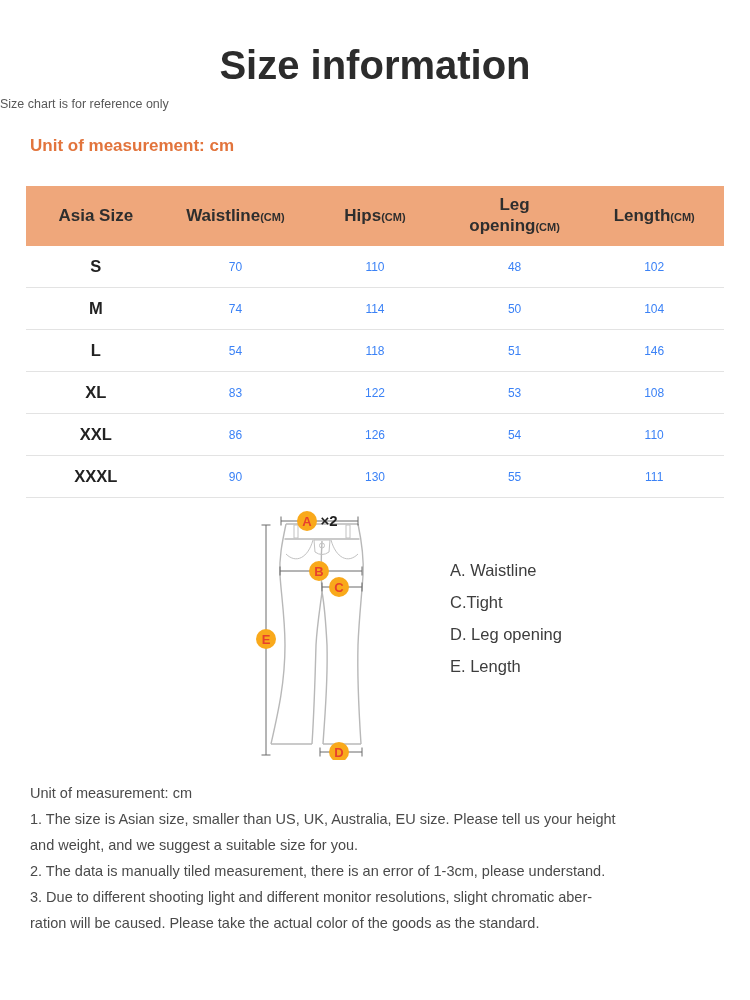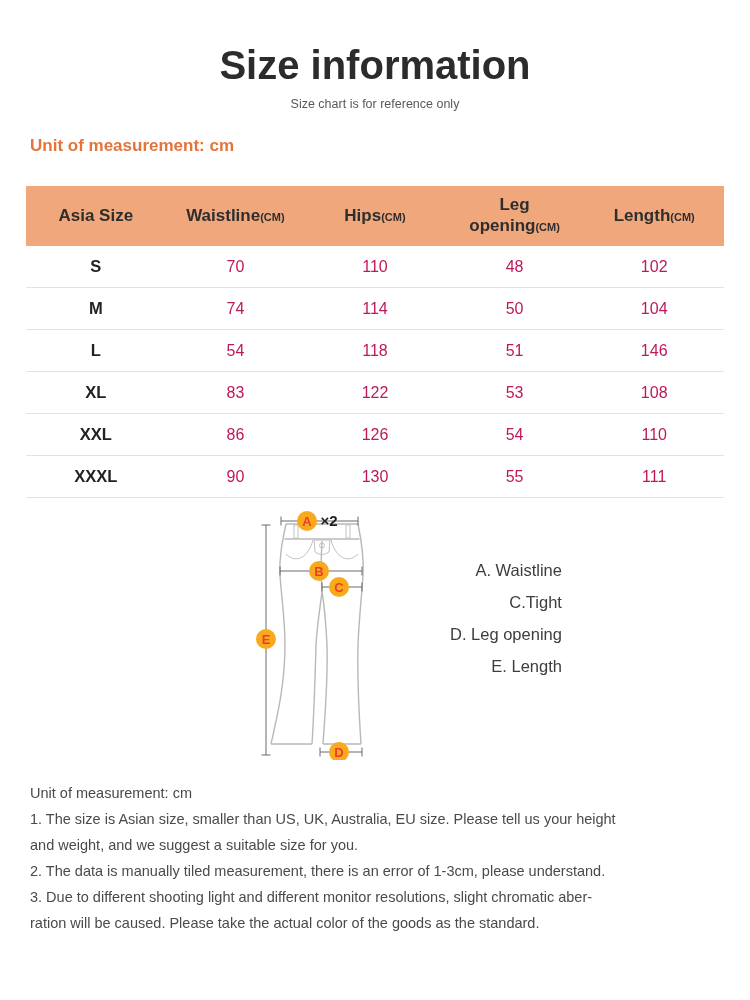--- a/index.html
+++ b/index.html
@@ -1,36 +1,36 @@
 <!DOCTYPE html>
 <html><head>
 <meta charset="utf-8">
 <style>
   html,body { margin:0; padding:0; background:#ffffff; }
   body { width:750px; height:1000px; font-family:"Liberation Sans", sans-serif; color:#333; }
   .page { position:relative; width:750px; height:1000px; overflow:hidden; background:#fff; }
 
   .title { margin:0; padding-top:42px; text-align:center;
            font-size:40px; line-height:46px; font-weight:bold; color:#2c2c2c; }
-  .subtitle { margin-top:9px; text-align:center; font-size:12.5px; color:#585858; }
+  .subtitle { margin-top:9px; font-size:12.5px; color:#585858; }
 
   .unit-label { margin:25px 0 11px 30px; font-size:17px; font-weight:bold; color:#E2743C; }
 
   table.size-table { width:698px; margin-left:26px; border-collapse:collapse; table-layout:fixed;margin-top:30px; }
   .size-table th { background:#EFA77B; height:60px; padding:0; text-align:center;
                    font-size:17px; line-height:21px; font-weight:bold; color:#2e2e2e; }
   .size-table .cm { font-size:11px; font-weight:bold; }
-  .size-table td { height:39px; text-align:center; font-size:16px; color:#be185d;
+  .size-table td { height:39px; text-align:center; font-size:12px; color:#3b82f6;
                    border-bottom:1px solid #e3e3e3; }
   .size-table td.size-cell { font-weight:bold; font-size:16.5px; color:#222; }
 
   .diagram { position:relative; height:278px; }
   .diagram svg { position:absolute; left:240px; top:0; }
   .legend { position:absolute; left:450px; top:56px; margin:0; padding:0; list-style:none;
-            font-size:16.5px; color:#3d3d3d;text-align:right; }
+            font-size:16.5px; color:#3d3d3d; }
   .legend li { height:32px; line-height:32px; }
 
   .footer { margin:4px 30px 0 30px; font-size:14.5px; color:#4a4a4a; line-height:26px; }
 </style>
 </head>
 <body>
 
 <div class="page">
 
   <h1 class="title">Size information</h1>

